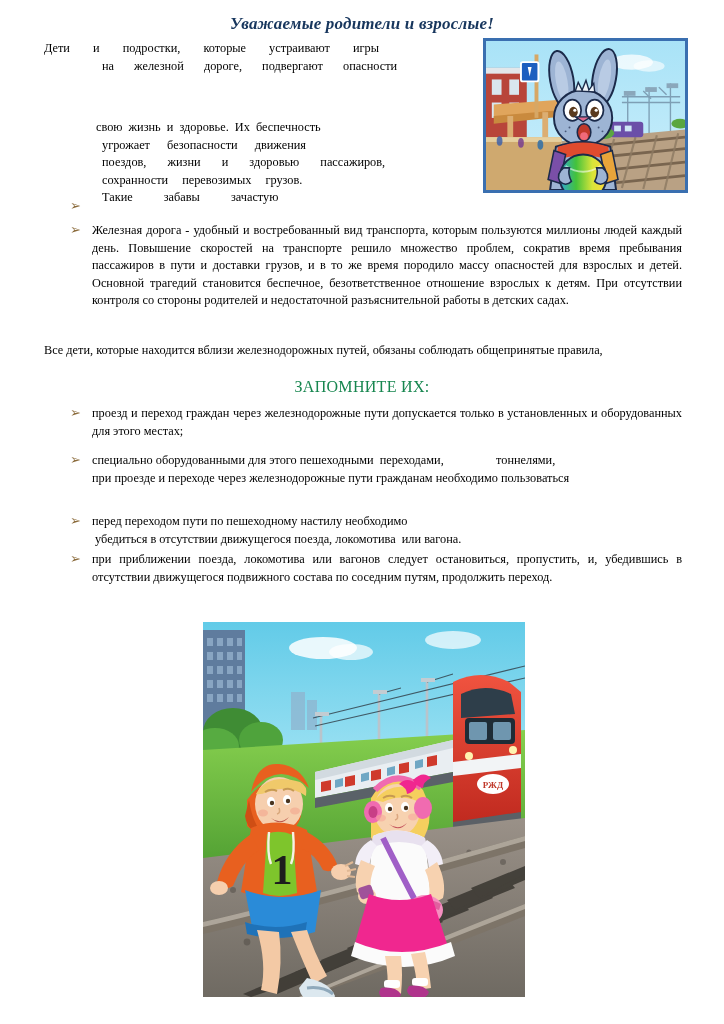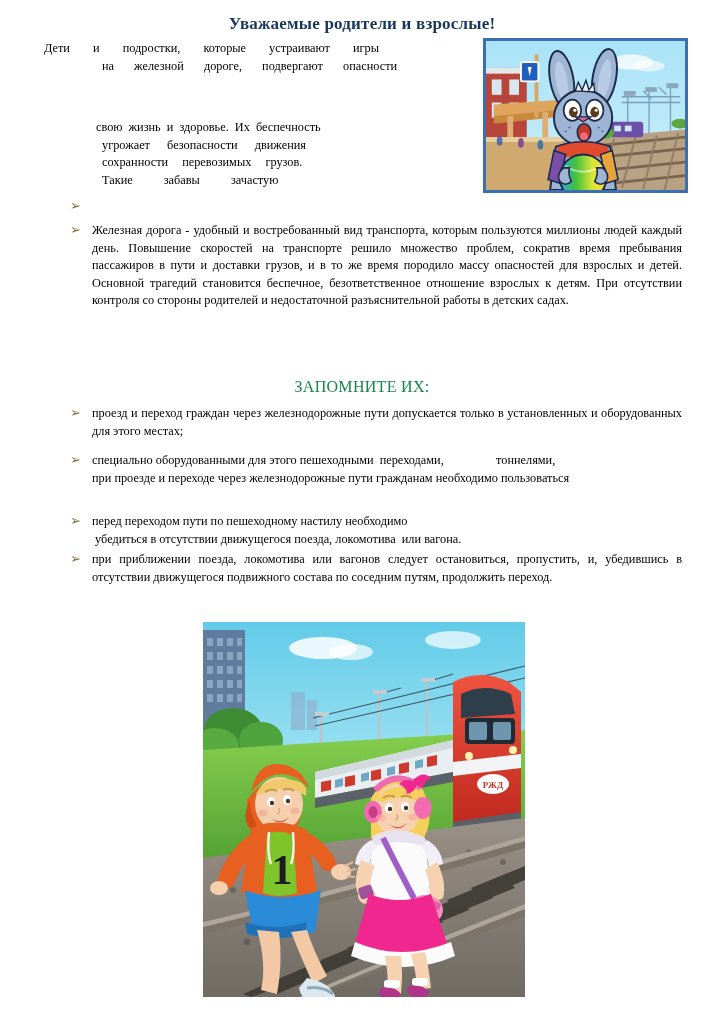--- a/index.html
+++ b/index.html
@@ -23,20 +23,21 @@
     position: absolute;
     left: 0;
     top: 14px;
     width: 724px;
     text-align: center;
     font-family: "Liberation Serif", "DejaVu Serif", serif;
     font-size: 17px;
     font-weight: bold;
     color: #17365d;
     letter-spacing: 0.2px;
+    font-style: italic;
   }
 
   
   .intro-block {
     position: absolute;
     left: 44px;
     top: 40px;
     width: 436px;
     font-size: 12.3px;
     line-height: 17.5px;
@@ -145,20 +146,21 @@
 
 <div id="page">
 
   <div class="doc-title">Уважаемые родители и взрослые!</div>
 
   <div class="intro-block">
     <span class="intro-line l1">Дети и подростки, которые устраивают игры</span>
     <span class="intro-line l2">на железной дороге, подвергают опасности</span>
     <span class="intro-line l3">свою жизнь и здоровье. Их беспечность</span>
     <span class="intro-line l4">угрожает безопасности движения</span>
+    <span class="intro-line l5">поездов, жизни и здоровью пассажиров,</span>
     <span class="intro-line l6">сохранности перевозимых грузов.</span>
     <span class="intro-line l7">Такие забавы зачастую</span>
   </div>
 
   <div class="bunny-figure">
     <div class="bunny-inner">
       <svg class="art" viewBox="0 0 205 155" preserveAspectRatio="none">
         <defs>
           <linearGradient id="bsky" x1="0" y1="0" x2="0" y2="1">
             <stop offset="0%" stop-color="#a9e3f7"></stop>
@@ -290,20 +292,21 @@
 
   <div class="bullet-row" id="bullet-empty">
     <span class="arrow-mark">➢</span>
   </div>
 
   <div class="bullet-row" id="bullet-intro2">
     <span class="arrow-mark">➢</span>
     <span class="bullet-text">Железная дорога - удобный и востребованный вид транспорта, которым пользуются миллионы людей каждый день. Повышение скоростей на транспорте решило множество проблем, сократив время пребывания пассажиров в пути и доставки грузов, и в то же время породило массу опасностей для взрослых и детей. Основной трагедий становится беспечное, безответственное отношение взрослых к детям. При отсутствии контроля со стороны родителей и недостаточной разъяснительной работы в детских садах.</span>
   </div>
 
+  <div class="para-plain" id="para-all-children">Все дети, которые находится вблизи железнодорожных путей, обязаны соблюдать общепринятые правила,</div>
 
   <div class="section-heading">ЗАПОМНИТЕ ИХ:</div>
 
   <div class="bullet-row rule" id="rule-1">
     <span class="arrow-mark">➢</span>
     <span class="bullet-text">проезд и переход граждан через железнодорожные пути допускается только в установленных и оборудованных для этого местах;</span>
   </div>
 
   <div class="bullet-row rule" id="rule-2">
     <span class="arrow-mark">➢</span>

